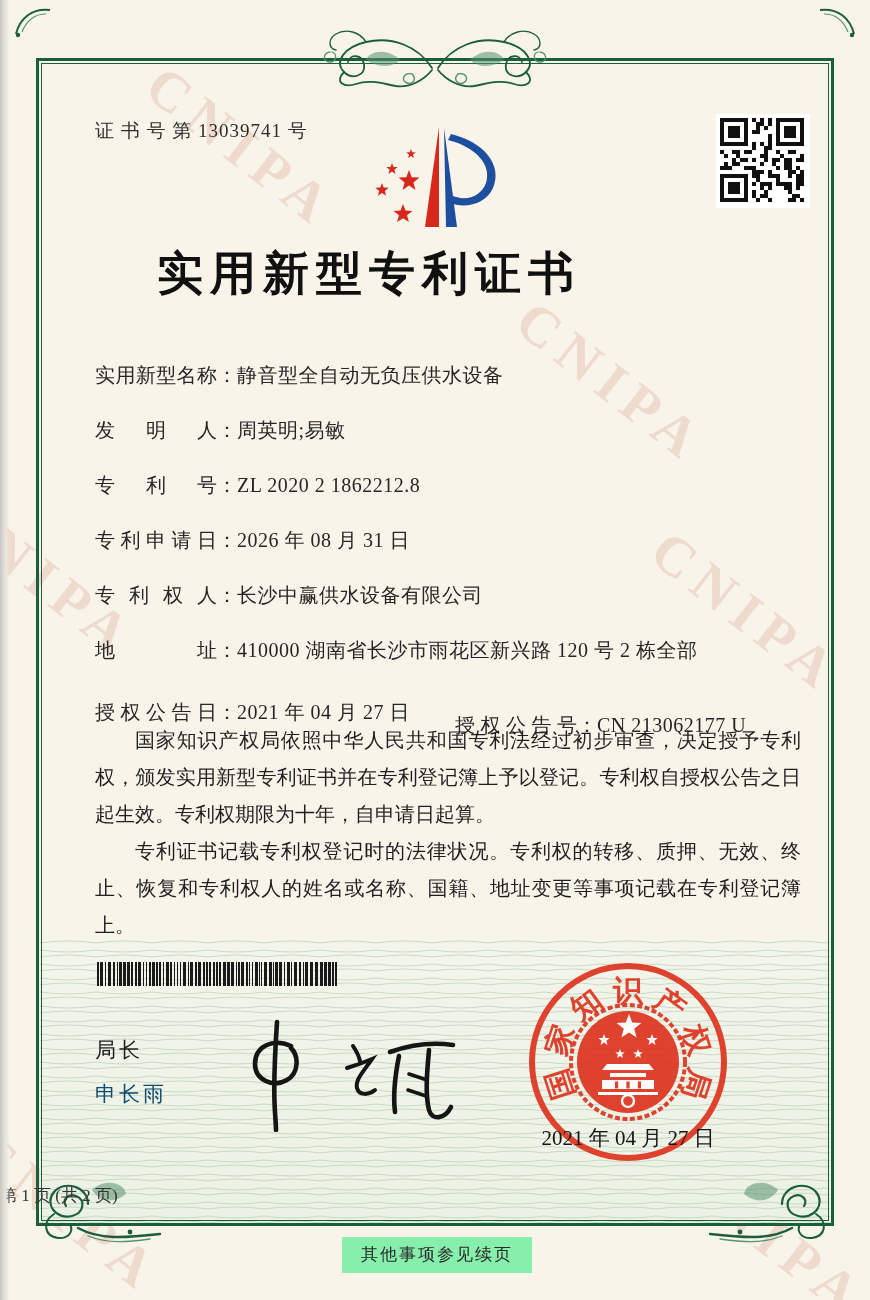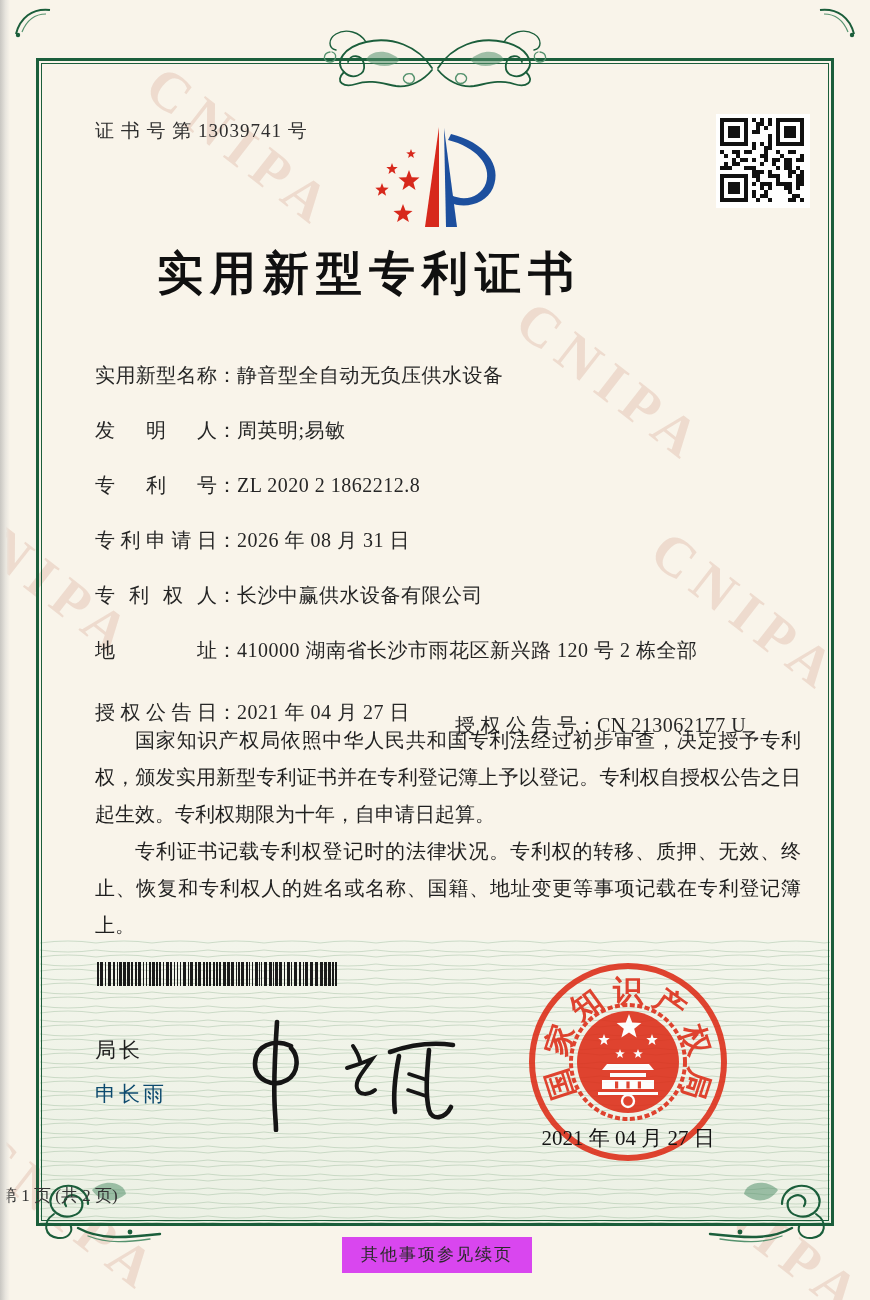--- a/index.html
+++ b/index.html
@@ -45,21 +45,21 @@
   #barcode{left:95px;top:962px;z-index:3;}
   #signer-title{left:95px;top:1036px;font-size:21px;color:#1c1c1c;z-index:3;
      font-family:"Liberation Sans","DejaVu Sans",sans-serif;letter-spacing:3px;}
   #signer-name{left:95px;top:1080px;font-size:21px;color:#0c4a6e;z-index:3;
      font-family:"Liberation Sans","DejaVu Sans",sans-serif;letter-spacing:3px;}
   #signature{left:225px;top:1012px;z-index:4;}
   #seal{left:528px;top:958px;z-index:4;}
   #seal-date{left:528px;top:1124px;width:200px;text-align:center;font-size:21px;
      color:#141414;z-index:5;white-space:nowrap;}
   #page-num{left:0;top:1184px;width:870px;text-align:left;font-size:17px;color:#333;z-index:3;}
-  #note-box{left:342px;top:1237px;width:190px;height:36px;background:#d946ef;z-index:3;
+  #note-box{left:342px;top:1237px;width:190px;height:36px;background:#86efac;z-index:3;
      text-align:center;line-height:36px;font-size:17px;letter-spacing:2px;color:#2a2a2a;}
   .orn{z-index:3;}
   svg text.ring{font-size:30px;font-weight:bold;fill:var(--seal);
      font-family:"Liberation Serif","DejaVu Serif",serif;}
   .sealfill{fill:var(--seal);} .sealstroke{stroke:var(--seal);}
 </style>
 </head>
 <body>
 
 <div id="page">

